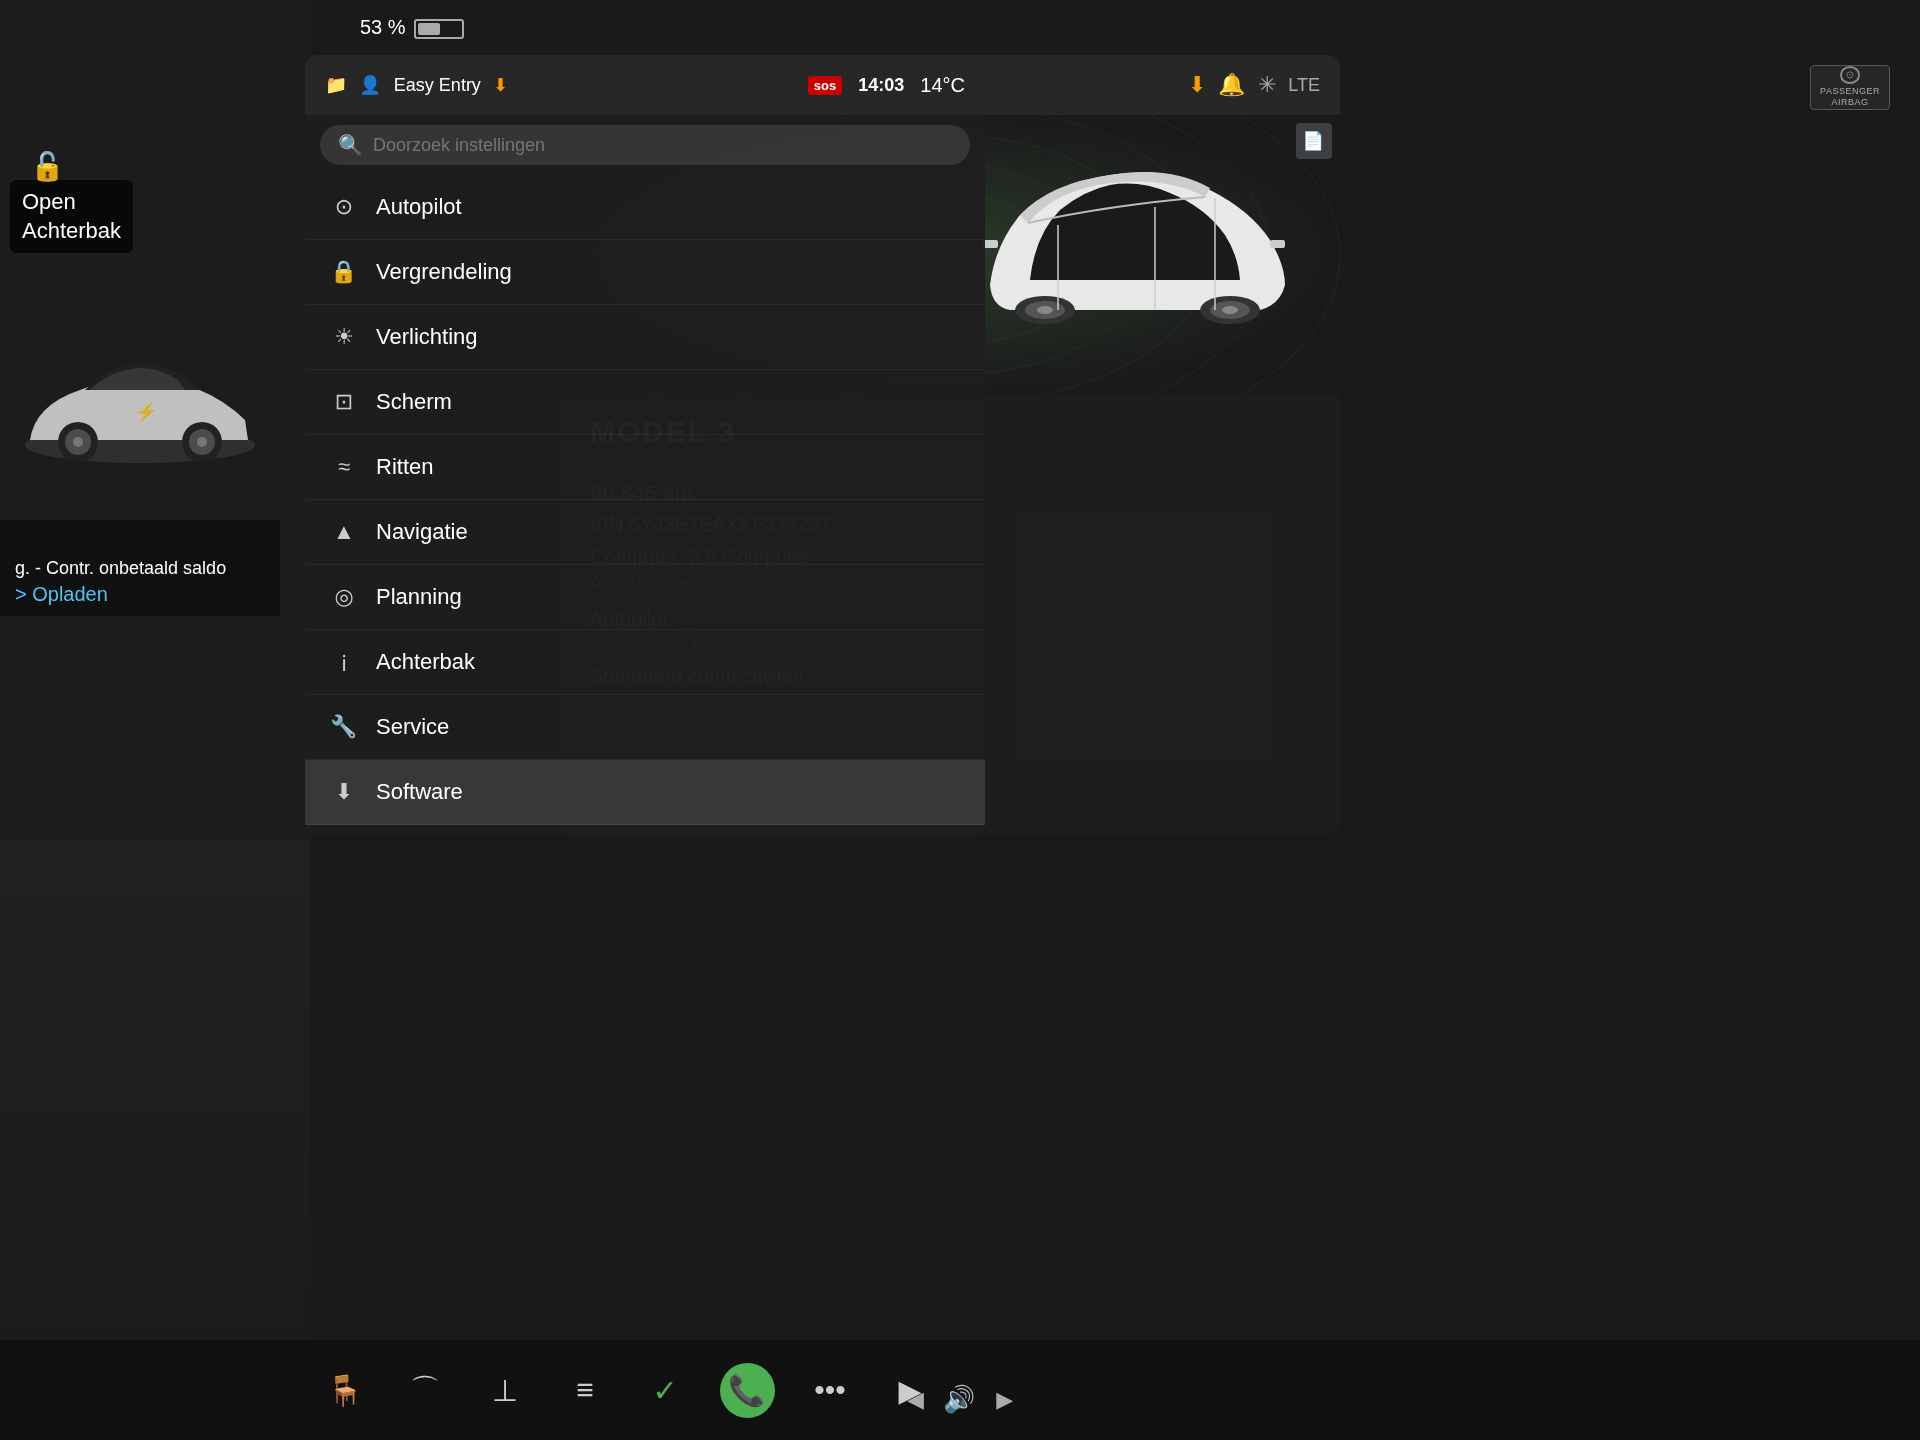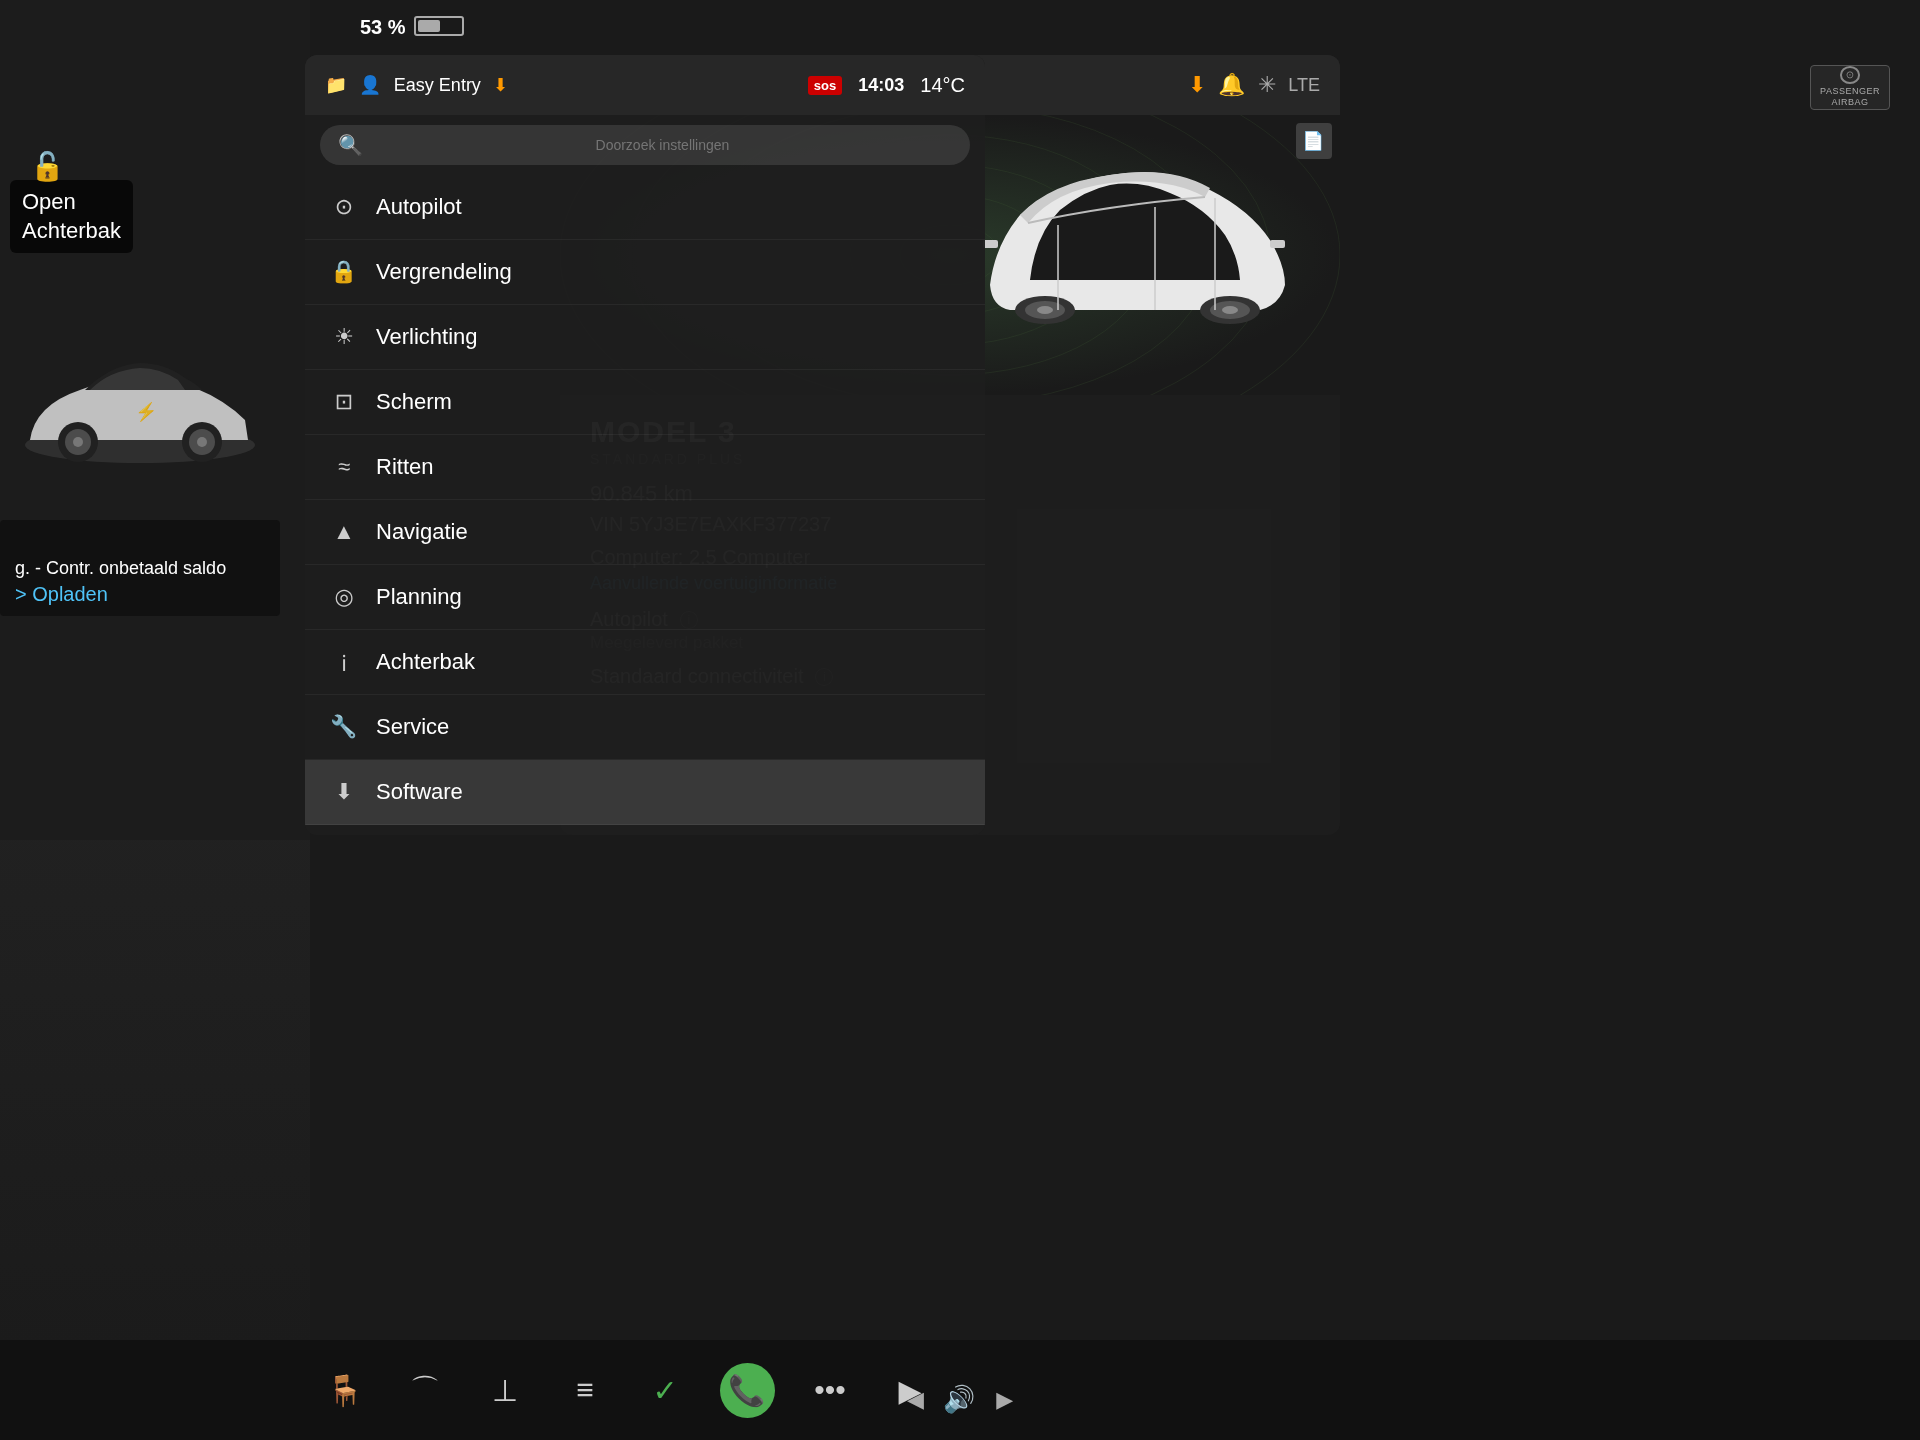--- a/index.html
+++ b/index.html
@@ -316,26 +316,25 @@
       height: 55px;
       background: transparent;
       display: flex;
       align-items: center;
       padding: 0 0 0 200px;
       z-index: 200;
     }
 
     .battery-status {
       display: flex;
-      align-items: flex-start;
+      align-items: flex-end;
       gap: 8px;
       color: #fff;
       font-size: 20px;
       margin-left: 160px;
-      font-weight: bold;
     }
 
     .battery-bar {
       width: 50px;
       height: 20px;
       border: 2px solid #aaa;
       border-radius: 3px;
       position: relative;
       display: flex;
       align-items: center;
@@ -487,21 +486,21 @@
     </div>
     <div class="settings-topbar-right">
       <span class="sos-badge">sos</span>
       <span style="color:#fff;font-size:18px;font-weight:600;">14:03</span>
       <span style="color:#fff;font-size:20px;">14°C</span>
     </div>
   </div>
 
   <div class="search-bar">
     <span style="color:#aaa;font-size:20px;">🔍</span>
-    <input type="text" style="color: rgb(170, 170, 170); font-size: 14px; background: none; border: none; outline: none; width: 100%; text-align: center;" placeholder="Doorzoek instellingen">
+    <input type="text" style="color: rgb(170, 170, 170); font-size: 18px; background: none; border: none; outline: none; width: 100%;" placeholder="Doorzoek instellingen">
   </div>
 
   <div id="menu-list">
   <div class="menu-item">
         <span class="menu-icon">⊙</span>
         <span class="menu-label">Autopilot</span>
       </div>
       <div class="menu-item">
         <span class="menu-icon">🔒</span>
         <span class="menu-label">Vergrendeling</span>

